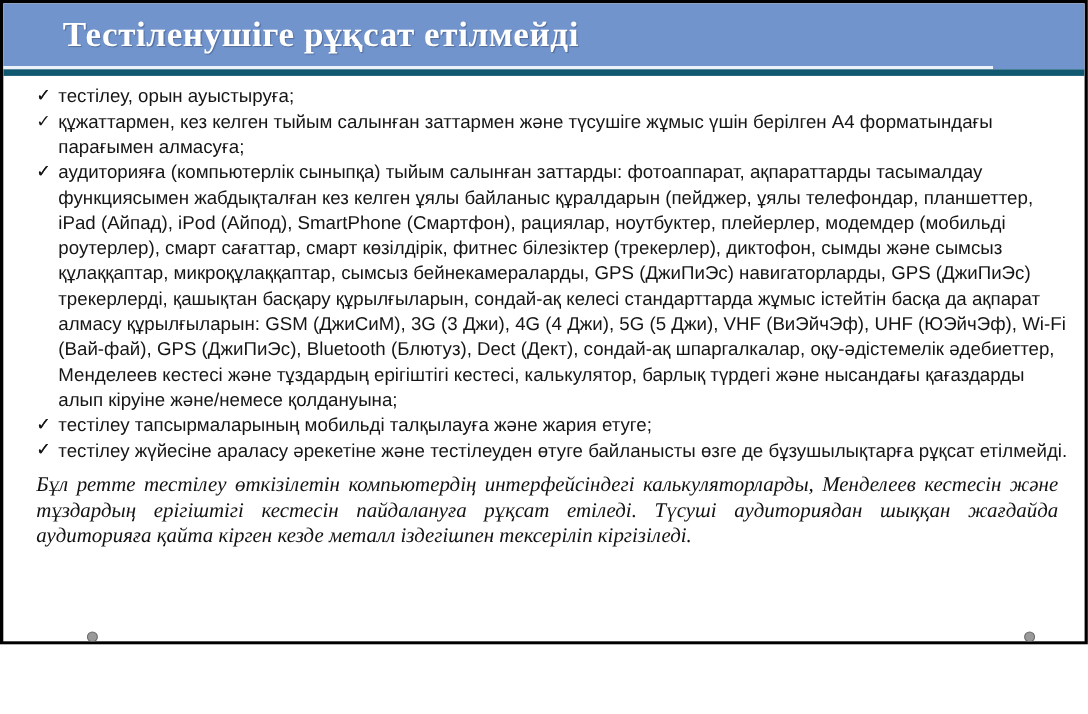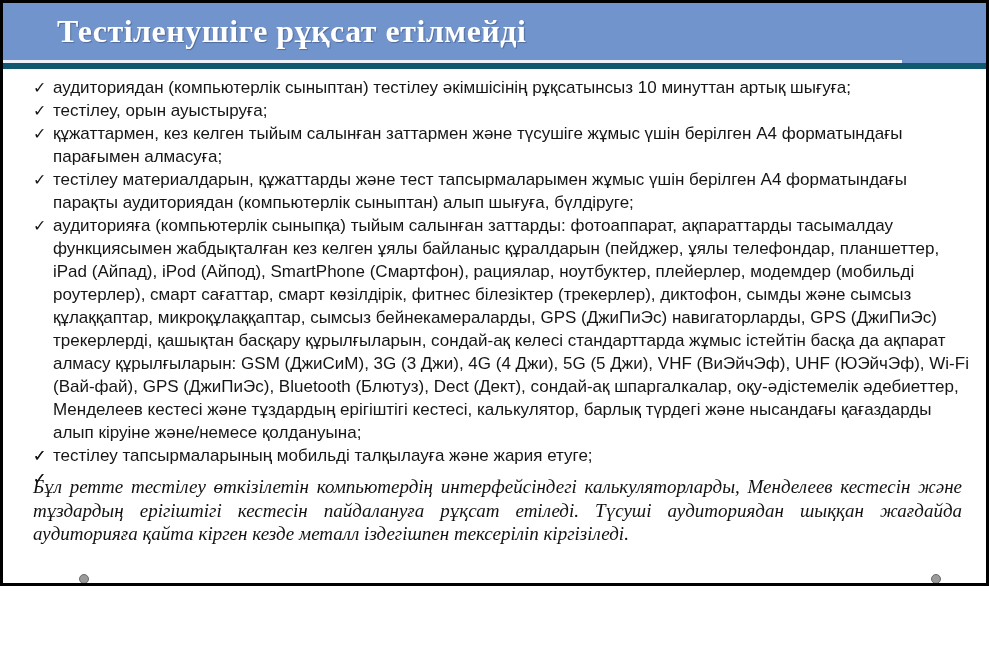--- a/index.html
+++ b/index.html
@@ -86,50 +86,49 @@
 
   <div class="header">
     <div class="title">Тестіленушіге рұқсат етілмейді</div>
   </div>
   <div class="header-underline-light"></div>
   <div class="header-accent-bar"></div>
 
   <ul class="rules-list">
     <li>
       <span class="check">✓</span>
-      <span>аудиториядан (компьютерлік сыныптан) тестілеу әкімшісінің рұқсатынсыз 10 минуттан артық шығуға;</span>
     </li>
     <li>
       <span class="check">✓</span>
       <span>тестілеу, орын ауыстыруға;</span>
     </li>
     <li>
       <span class="check">✓</span>
       <span>құжаттармен, кез келген тыйым салынған заттармен және түсушіге жұмыс үшін берілген А4 форматындағы парағымен алмасуға;</span>
     </li>
     <li>
       <span class="check">✓</span>
-      <span>тестілеу материалдарын, құжаттарды және тест тапсырмаларымен жұмыс үшін берілген А4 форматындағы парақты аудиториядан (компьютерлік сыныптан) алып шығуға, бүлдіруге;</span>
     </li>
     <li>
       <span class="check">✓</span>
       <span>аудиторияға (компьютерлік сыныпқа) тыйым салынған заттарды: фотоаппарат, ақпараттарды тасымалдау функциясымен жабдықталған кез келген ұялы байланыс құралдарын (пейджер, ұялы телефондар, планшеттер, iPad (Айпад), iPod (Айпод), SmartPhone (Смартфон), рациялар, ноутбуктер, плейерлер, модемдер (мобильді роутерлер), смарт сағаттар, смарт көзілдірік, фитнес білезіктер (трекерлер), диктофон, сымды және сымсыз құлаққаптар, микроқұлаққаптар, сымсыз бейнекамераларды, GPS (ДжиПиЭс) навигаторларды, GPS (ДжиПиЭс) трекерлерді, қашықтан басқару құрылғыларын, сондай-ақ келесі стандарттарда жұмыс істейтін басқа да ақпарат алмасу құрылғыларын: GSM (ДжиСиМ), 3G (3 Джи), 4G (4 Джи), 5G (5 Джи), VHF (ВиЭйчЭф), UHF (ЮЭйчЭф), Wi-Fi (Вай-фай), GPS (ДжиПиЭс), Bluetooth (Блютуз), Dect (Дект), сондай-ақ шпаргалкалар, оқу-әдістемелік әдебиеттер, Менделеев кестесі және тұздардың ерігіштігі кестесі, калькулятор, барлық түрдегі және нысандағы қағаздарды алып кіруіне және/немесе қолдануына;</span>
     </li>
     <li>
       <span class="check">✓</span>
     </li>
     <li>
       <span class="check">✓</span>
       <span>тестілеу тапсырмаларының мобильді талқылауға және жария етуге;</span>
     </li>
     <li>
       <span class="check">✓</span>
     </li>
     <li>
       <span class="check">✓</span>
+      <span>тестілеу жүйесіне араласу әрекетіне және тестілеуден өтуге байланысты өзге де бұзушылықтарға рұқсат етілмейді.</span>
     </li>
   </ul>
 
   <p class="footer-note">Бұл ретте тестілеу өткізілетін компьютердің интерфейсіндегі калькуляторларды, Менделеев кестесін және тұздардың ерігіштігі кестесін пайдалануға рұқсат етіледі. Түсуші аудиториядан шыққан жағдайда аудиторияға қайта кірген кезде металл іздегішпен тексеріліп кіргізіледі.</p>
 
   <div class="resize-handle left"></div>
   <div class="resize-handle right"></div>
 
 </div>
 

